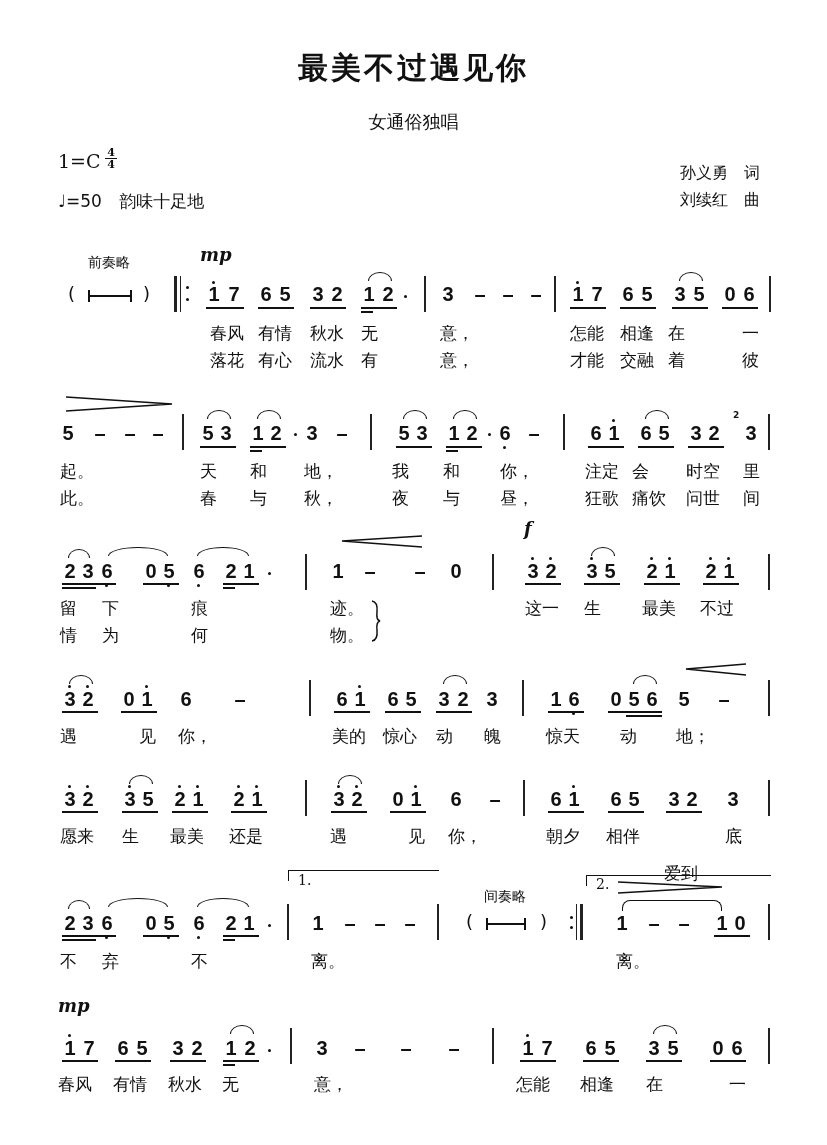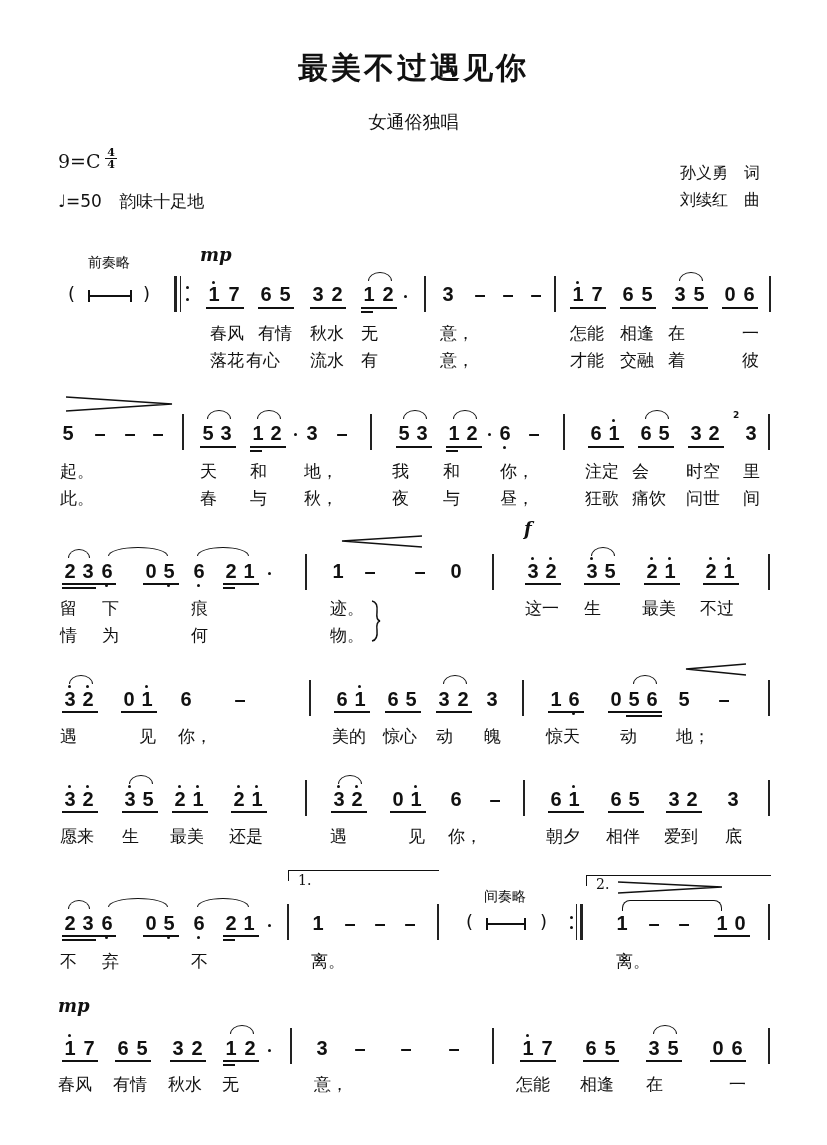--- a/index.html
+++ b/index.html
@@ -25,21 +25,21 @@
   .restbar::before, .restbar::after { content:""; position:absolute; top:-5px; width:2px; height:12px; background:#111; }
   .restbar::before { left:0; } .restbar::after { right:0; }
   .hair { position:absolute; }
   .volta { position:absolute; border-top:1.5px solid #111; border-left:1.5px solid #111; height:10px; }
 </style>
 </head>
 <body>
 
 <div class="abs title">最美不过遇见你</div>
 <div class="abs subtitle">女通俗独唱</div>
-<div class="abs key">9=C</div>
+<div class="abs key">1=C</div>
 <div class="abs timesig">
   <div>4</div>
   <div class="bar">4</div>
 </div>
 <div class="abs tempo">
   <span>♩=50</span>
   <span style="margin-left:12px">韵味十足地</span>
 </div>
 <div class="abs credit" style="top:163px">孙义勇　词</div>
 <div class="abs credit" style="top:190px">刘续红　曲</div>
@@ -97,21 +97,21 @@
   <div class="lyric" style="left:258px;top:322px">有情</div>
   <div class="lyric" style="left:310px;top:322px">秋水</div>
   <div class="lyric" style="left:361px;top:322px">无</div>
   <div class="lyric" style="left:440px;top:322px">意，</div>
   <div class="lyric" style="left:570px;top:322px">怎能</div>
   <div class="lyric" style="left:620px;top:322px">相逢</div>
   <div class="lyric" style="left:668px;top:322px">在</div>
   <div class="lyric" style="left:742px;top:322px">一</div>
 
   <div class="lyric" style="left:210px;top:349px">落花</div>
-  <div class="lyric" style="left:246px;top:349px">有心</div>
+  <div class="lyric" style="left:258px;top:349px">有心</div>
   <div class="lyric" style="left:310px;top:349px">流水</div>
   <div class="lyric" style="left:361px;top:349px">有</div>
   <div class="lyric" style="left:440px;top:349px">意，</div>
   <div class="lyric" style="left:570px;top:349px">才能</div>
   <div class="lyric" style="left:620px;top:349px">交融</div>
   <div class="lyric" style="left:668px;top:349px">着</div>
   <div class="lyric" style="left:742px;top:349px">彼</div>
 </div>
 
 <div>
@@ -366,21 +366,21 @@
 
   <div class="lyric" style="left:60px;top:825px">愿来</div>
   <div class="lyric" style="left:122px;top:825px">生</div>
   <div class="lyric" style="left:170px;top:825px">最美</div>
   <div class="lyric" style="left:229px;top:825px">还是</div>
   <div class="lyric" style="left:330px;top:825px">遇</div>
   <div class="lyric" style="left:408px;top:825px">见</div>
   <div class="lyric" style="left:448px;top:825px">你，</div>
   <div class="lyric" style="left:546px;top:825px">朝夕</div>
   <div class="lyric" style="left:606px;top:825px">相伴</div>
-  <div class="lyric" style="left:664px;top:825px">爱到</div>
+  <div class="lyric" style="left:664px;top:862px">爱到</div>
   <div class="lyric" style="left:725px;top:825px">底</div>
 </div>
 
 <div>
   <div class="note" style="left:62px;top:912px">2</div>
   <div class="note" style="left:80px;top:912px">3</div>
   <div class="note" style="left:99px;top:912px">6</div>
   <div class="dot" style="left:105px;top:936px"></div>
   <div class="ul" style="left:62px;top:935px;width:54px"></div>
   <div class="ul" style="left:62px;top:939px;width:34px"></div>

